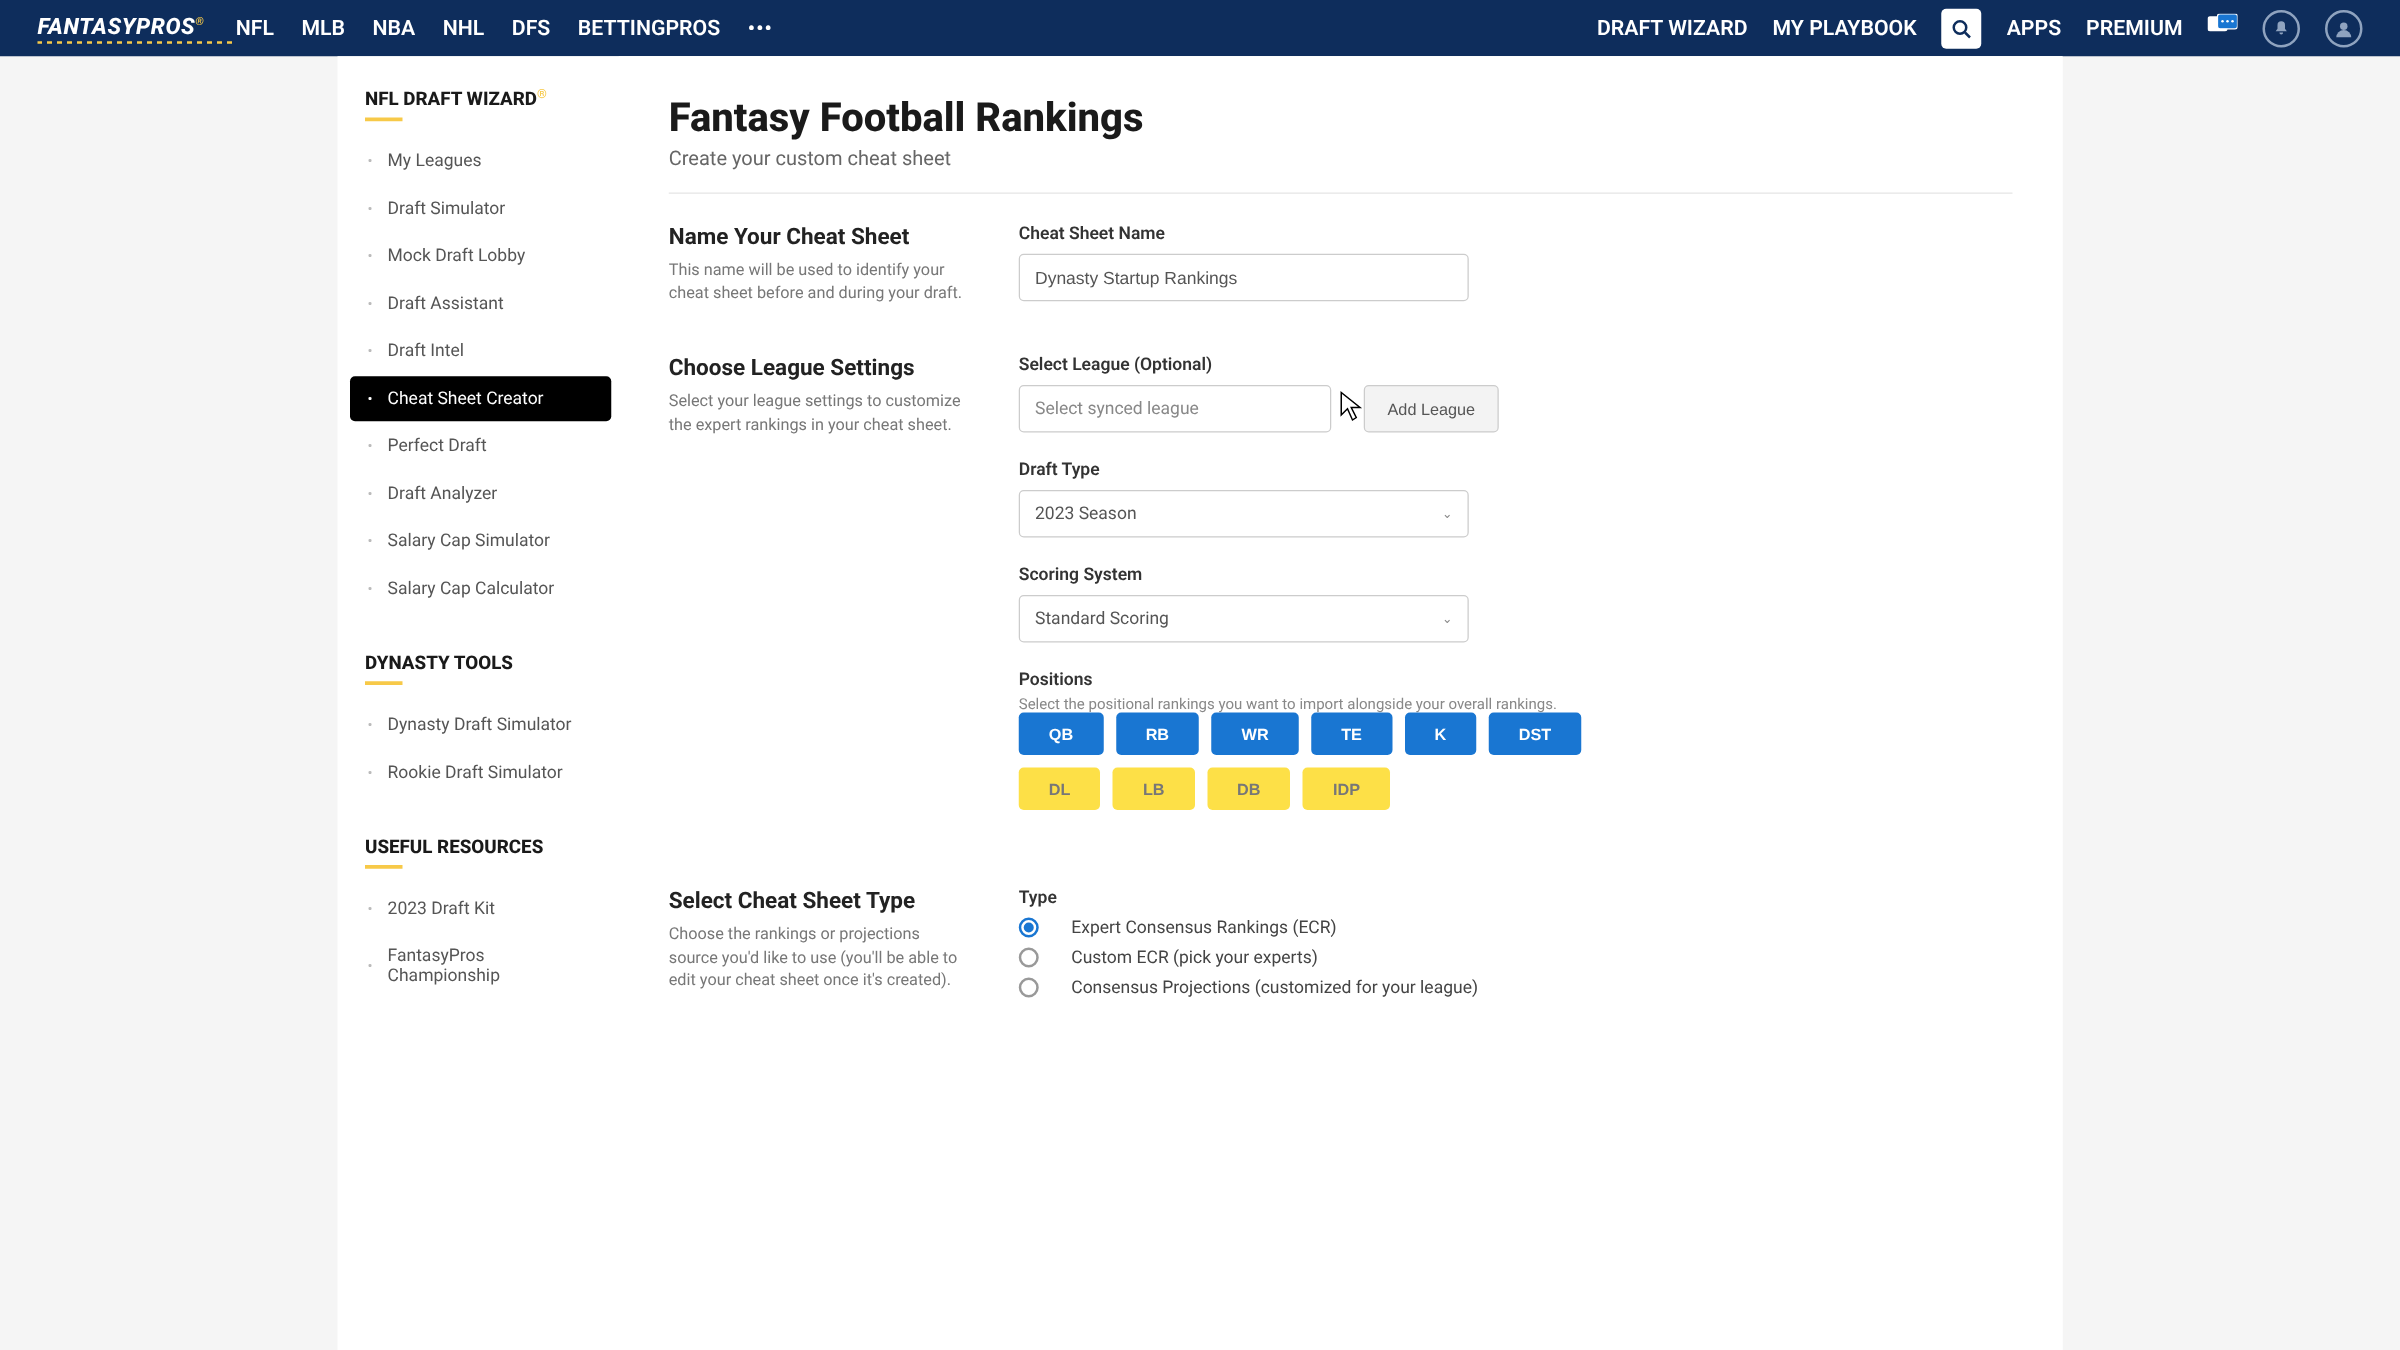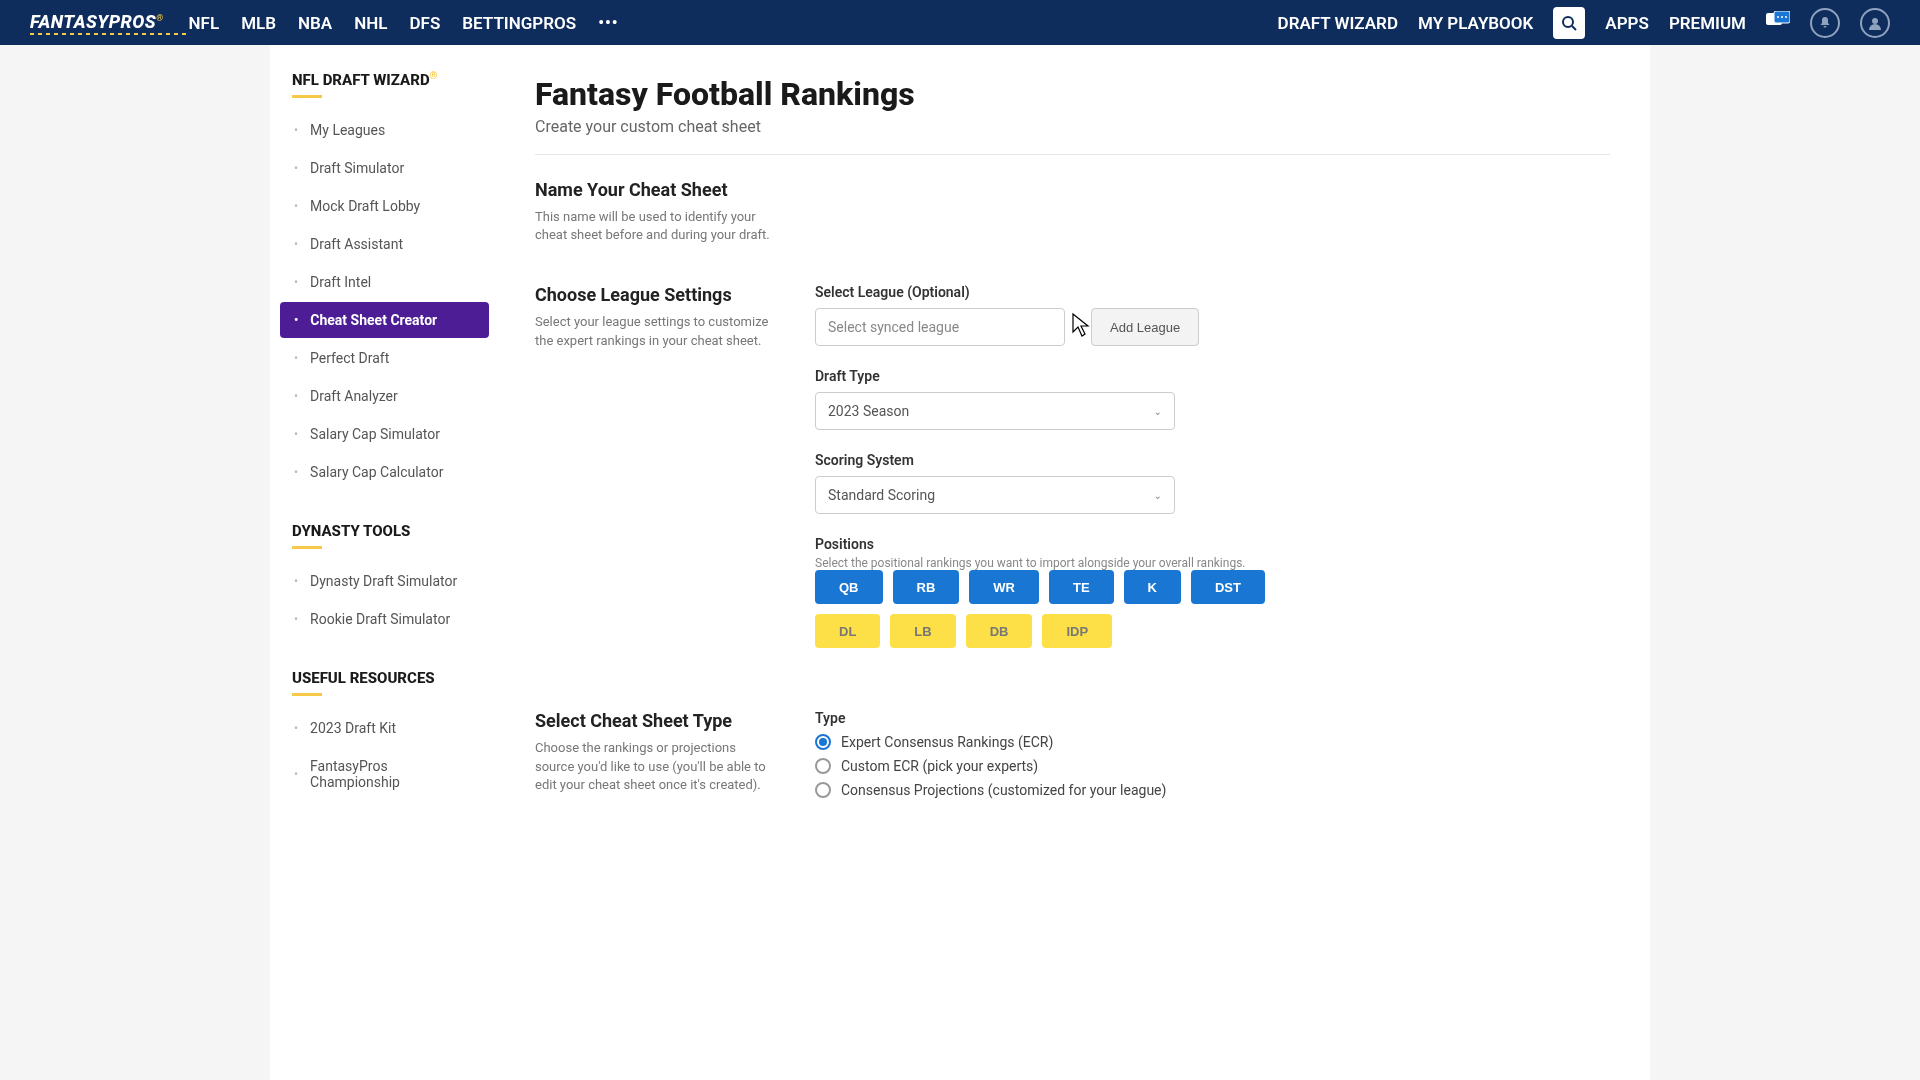--- a/index.html
+++ b/index.html
@@ -22,21 +22,21 @@
   .container { display: flex; max-width: 1380px; margin: 0 auto; background: #fff; min-height: calc(100vh - 45px); }
   .sidebar { width: 225px; padding: 25px 0 25px 10px; flex-shrink: 0; }
   .main { flex: 1; padding: 30px 40px; background: #fff; }
   
   
   .side-title { font-size: 15px; font-weight: 800; color: #1a1a1a; padding-left: 12px; margin-bottom: 4px; position: relative; }
   .side-title sup { color: #f7c948; font-size: 10px; }
   .side-underline { width: 30px; height: 3px; background: #f7c948; margin: 6px 0 14px 12px; }
   .side-item { display: flex; align-items: center; padding: 10px 14px; font-size: 14px; color: #555; cursor: pointer; border-radius: 4px; margin: 2px 6px 2px 0; }
   .side-item::before { content: "•"; color: #bbb; margin-right: 12px; font-size: 12px; }
-  .side-item.active { background: #4c1d95; color: #fff; font-weight: 700; }
+  .side-item.active { background: #000000; color: #fff; font-weight: 400; }
   .side-item.active::before { color: #fff; }
   .side-section { margin-top: 32px; }
   
   
   .page-title { font-size: 32px; font-weight: 800; color: #1a1a1a; margin-bottom: 4px; }
   .page-subtitle { font-size: 16px; color: #666; margin-bottom: 18px; }
   hr.divider { border: none; border-top: 1px solid #e5e5e5; margin-bottom: 24px; }
   
   .section { display: flex; gap: 40px; margin-bottom: 40px; }
   .section-left { width: 240px; flex-shrink: 0; }
@@ -52,21 +52,21 @@
   .select.wide { width: 360px; color: #555; }
   .chevron { font-size: 10px; color: #888; }
   .btn-secondary { height: 38px; padding: 0 18px; border: 1px solid #ccc; background: #f3f3f3; border-radius: 4px; font-size: 13px; color: #555; cursor: pointer; font-weight: 500; }
   .field-group { margin-bottom: 22px; }
   
   .pos-row { display: flex; gap: 10px; flex-wrap: wrap; margin-bottom: 10px; }
   .pos-btn { min-width: 44px; height: 34px; padding: 0 24px; border-radius: 4px; font-size: 13px; font-weight: 700; display: flex; align-items: center; justify-content: center; cursor: pointer; border: none; }
   .pos-btn.on { background: #1976d2; color: #fff; }
   .pos-btn.off { background: #fde047; color: #777; }
   
-  .radio-row { display: flex; align-items: center; gap: 10px; margin-bottom: 8px; cursor: pointer; }
+  .radio-row { display: flex; align-items: center; gap: 26px; margin-bottom: 8px; cursor: pointer; }
   .radio { width: 16px; height: 16px; border: 2px solid #1976d2; border-radius: 50%; display: flex; align-items: center; justify-content: center; flex-shrink: 0; }
   .radio.off { border-color: #999; }
   .radio-dot { width: 8px; height: 8px; background: #1976d2; border-radius: 50%; }
   .radio-label { font-size: 14px; color: #444; }
   
   .cursor { position: absolute; pointer-events: none; }
 </style>
 </head>
 <body>
 
@@ -152,20 +152,24 @@
   <div class="main">
     <h1 class="page-title">Fantasy Football Rankings</h1>
     <div class="page-subtitle">Create your custom cheat sheet</div>
     <hr class="divider">
 
     <div class="section">
       <div class="section-left">
         <div class="section-title">Name Your Cheat Sheet</div>
         <div class="section-desc">This name will be used to identify your cheat sheet before and during your draft.</div>
       </div>
+      <div class="section-right">
+        <label class="field-label">Cheat Sheet Name</label>
+        <input class="text-input" value="Dynasty Startup Rankings" style="">
+      </div>
     </div>
 
     <div class="section" style="position:relative;">
       <div class="section-left">
         <div class="section-title">Choose League Settings</div>
         <div class="section-desc">Select your league settings to customize the expert rankings in your cheat sheet.</div>
       </div>
       <div class="section-right">
         <div class="field-group">
           <label class="field-label">Select League (Optional)</label>

